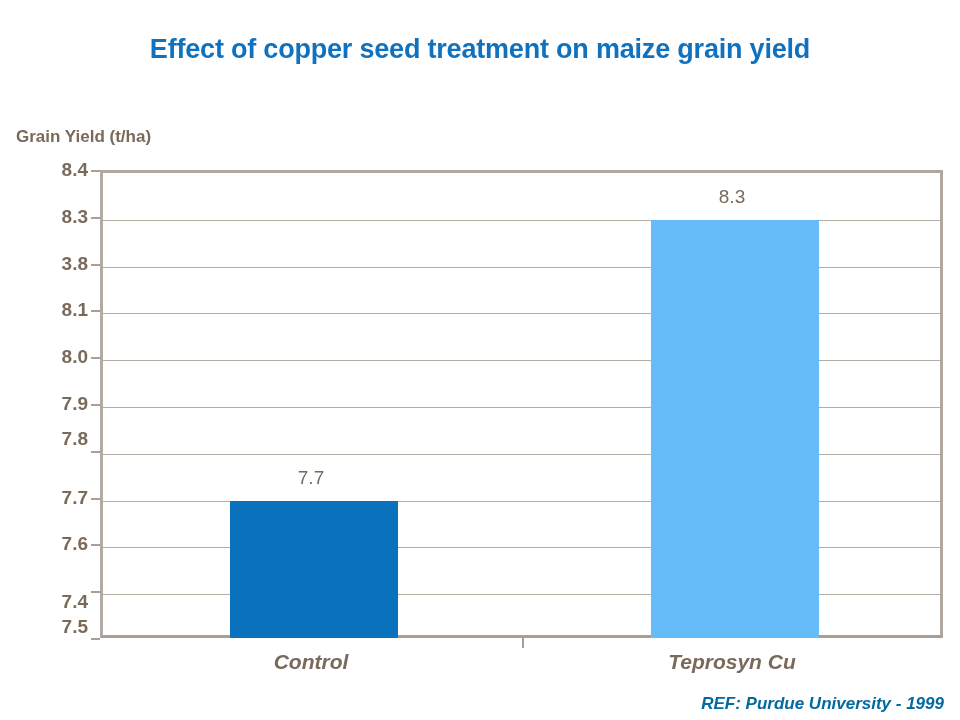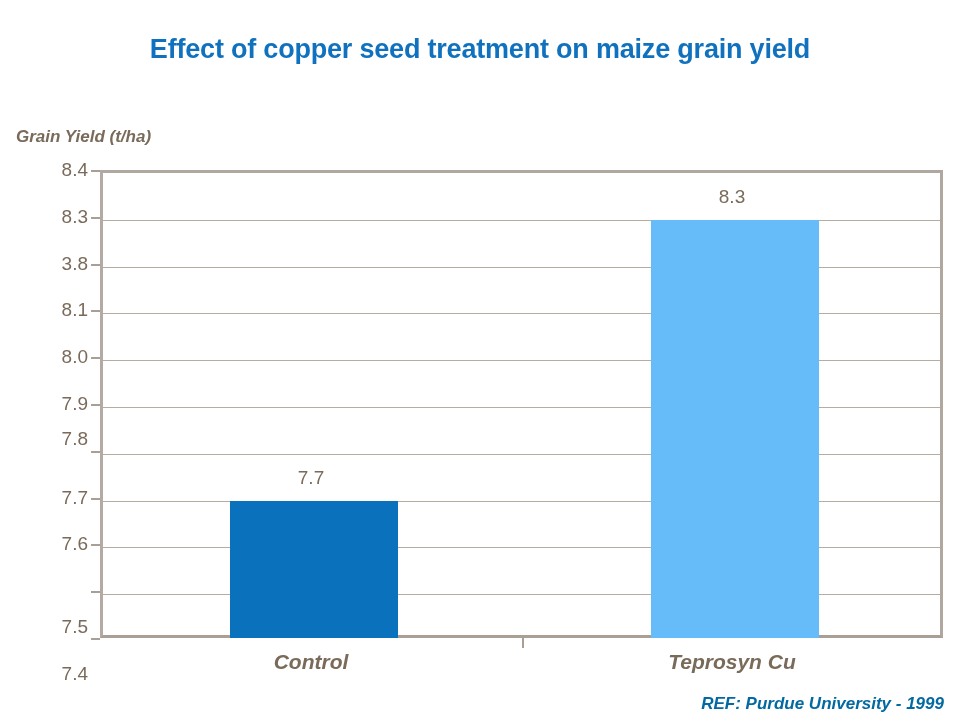--- a/index.html
+++ b/index.html
@@ -31,21 +31,20 @@
 
   
   #y-axis-title {
     position: absolute;
     left: 16px;
     top: 127px;
     font-size: 17px;
     font-weight: bold;
     color: #7a6a5a;
     white-space: nowrap;
-    font-style: italic;
   }
 
   
   #plot-area {
     position: absolute;
     left: 100px;
     top: 170px;
     width: 843px;
     height: 468px;
     border-top: 3px solid #b0a79e;
@@ -77,21 +76,21 @@
     width: 9px;
     height: 2px;
     background: #a99f95;
     left: 91px;
   }
   .y-tick-label {
     position: absolute;
     right: 872px;   
     text-align: right;
     font-size: 19px;
-    font-weight: normal;
+    font-weight: bold;
     color: #7a6a5a;
     white-space: nowrap;
     line-height: 1;
   }
 
   
   .bar {
     position: absolute;
   }
   .bar-label {
@@ -174,21 +173,21 @@
     <div class="y-tick-label" style="top: 394px;">7.9</div>
     <div class="y-tick-mark" style="top: 451px;"></div>
     <div class="y-tick-label" style="top: 429px;">7.8</div>
     <div class="y-tick-mark" style="top: 498px;"></div>
     <div class="y-tick-label" style="top: 488px;">7.7</div>
     <div class="y-tick-mark" style="top: 544px;"></div>
     <div class="y-tick-label" style="top: 534px;">7.6</div>
     <div class="y-tick-mark" style="top: 591px;"></div>
     <div class="y-tick-label" style="top: 581px; margin-top: 36px;">7.5</div>
     <div class="y-tick-mark" style="top: 638px;"></div>
-    <div class="y-tick-label" style="top: 664px;">7.4</div>
+    <div class="y-tick-label" style="top: 592px;">7.4</div>
   </div>
 
 <div id="x-axis">
     <div class="x-tick-label" style="left: 161px; width: 300px;">Control</div>
     <div class="x-tick-label" style="left: 582px; width: 300px;">Teprosyn Cu</div>
     <div class="x-tick-mark" style="left: 522px; top: 638px;"></div>
   </div>
 
 <div id="data-labels">
     <div class="bar-label" style="left: 227px; width: 168px; top: 468px;">7.7</div>

